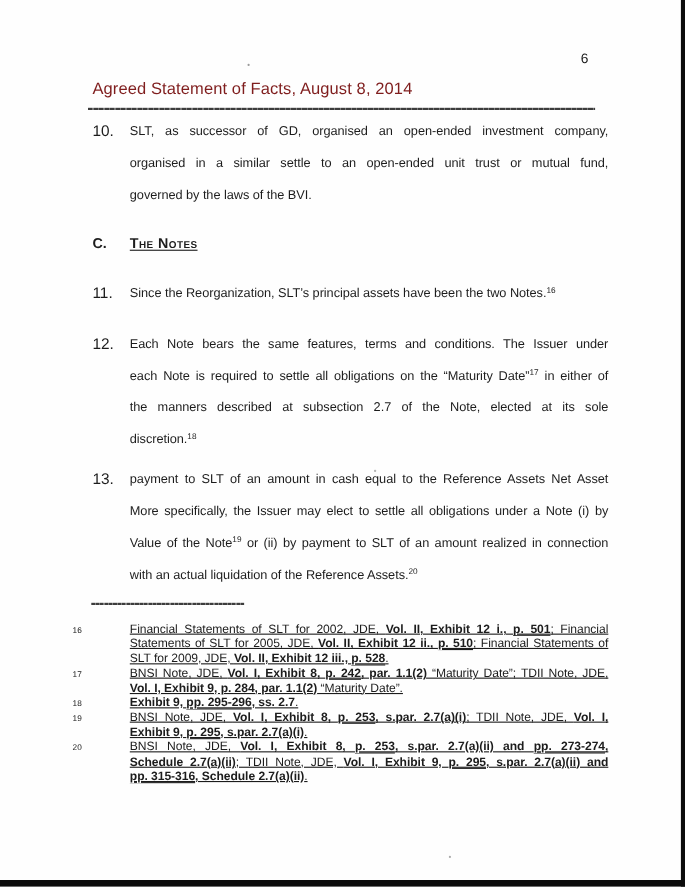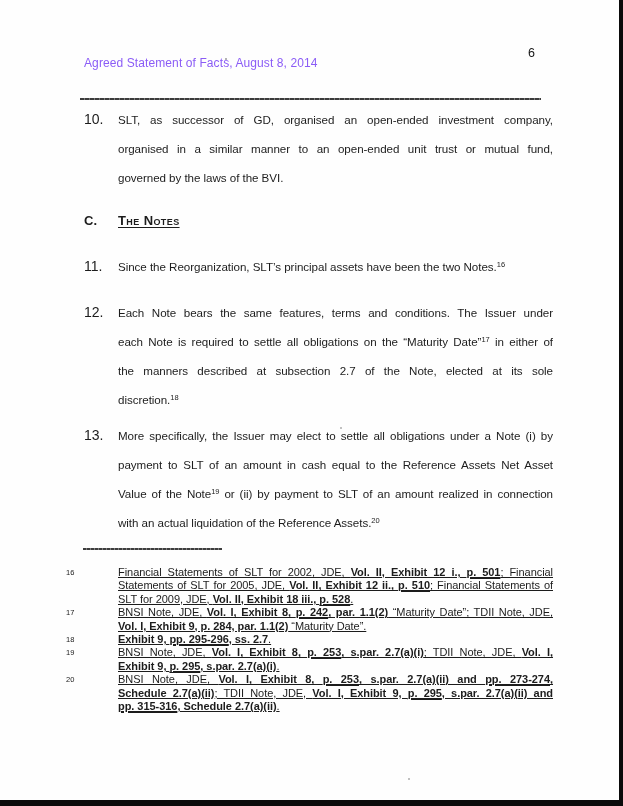--- a/index.html
+++ b/index.html
@@ -5,21 +5,21 @@
   html,body { margin:0; padding:0; }
   body {
     width:623px; height:806px; background:#ffffff; overflow:hidden;
     font-family:"Liberation Sans","DejaVu Sans",sans-serif;
     color:#1c1c1c;
   }
   .page { position:relative; width:623px; height:806px; background:#fefefe; }
 
   
   .page-number { position:absolute; left:528px; top:46px; font-size:12.5px; color:#161616; }
-  .running-header { position:absolute; left:84px; top:56px; font-size:12px; color:#8b5cf6; letter-spacing:0.1px; }
+  .running-header { position:absolute; left:84px; top:72px; font-size:15px; color:#7f1d1d; letter-spacing:0.1px; }
   .header-rule {
     position:absolute; left:80px; top:98px; width:461px; height:2px;
     background:repeating-linear-gradient(90deg,#3c3c3c 0 4px,#787878 4px 5px);
   }
 
   
   .para { position:absolute; left:84px; width:470px; display:flex; }
   .para-0 { top:105px; }
   .para-1 { top:252px; }
   .para-2 { top:298px; }
@@ -65,21 +65,21 @@
 <div class="page">
   <div class="page-number">6</div>
   <div class="running-header">Agreed Statement of Facts, August 8, 2014</div>
   <div class="header-rule"></div>
 
   <div id="paragraphs-root">
       <div class="para para-0">
         <span class="pnum">10.</span>
         <div class="ptext">
           <div class="line j"><span>SLT, as successor of GD, organised an open-ended investment company,</span></div>
-          <div class="line j"><span>organised in a similar manner to an open-ended unit trust or mutual fund,</span></div>
+          <div class="line j"><span>organised in a similar settle to an open-ended unit trust or mutual fund,</span></div>
           <div class="line"><span>governed by the laws of the BVI.</span></div>
         </div>
       </div>
       <div class="para para-1">
         <span class="pnum">11.</span>
         <div class="ptext">
           <div class="line"><span>Since the Reorganization, SLT’s principal assets have been the two Notes.</span><sup>16</sup></div>
         </div>
       </div>
       <div class="para para-2">
@@ -87,40 +87,40 @@
         <div class="ptext">
           <div class="line j"><span>Each Note bears the same features, terms and conditions. The Issuer under</span></div>
           <div class="line j"><span>each Note is required to settle all obligations on the “Maturity Date”</span><sup>17</sup><span> in either of</span></div>
           <div class="line j"><span>the manners described at subsection 2.7 of the Note, elected at its sole</span></div>
           <div class="line"><span>discretion.</span><sup>18</sup></div>
         </div>
       </div>
       <div class="para para-3">
         <span class="pnum">13.</span>
         <div class="ptext">
+          <div class="line j"><span>payment to SLT of an amount in cash equal to the Reference Assets Net Asset</span></div>
           <div class="line j"><span>More specifically, the Issuer may elect to settle all obligations under a Note (i) by</span></div>
-          <div class="line j"><span>payment to SLT of an amount in cash equal to the Reference Assets Net Asset</span></div>
           <div class="line j"><span>Value of the Note</span><sup>19</sup><span> or (ii) by payment to SLT of an amount realized in connection</span></div>
           <div class="line"><span>with an actual liquidation of the Reference Assets.</span><sup>20</sup></div>
         </div>
       </div>
     </div>
 
   <div class="section-heading">
     <span class="sec-letter">C.</span><span class="sec-title">The Notes</span>
   </div>
 
   <div class="footnote-rule"></div>
   <div class="footnotes" id="footnotes-root">
       <div class="fn">
         <span class="fnnum">16</span>
         <div class="fntext">
           <div class="line j"><span>Financial Statements of SLT for 2002, JDE, </span><span class="b">Vol. II, Exhibit 12 i., </span><span class="b u">p. 501</span><span>; Financial</span></div>
           <div class="line j"><span>Statements of SLT for 2005, JDE, </span><span class="b">Vol. II, Exhibit 12 ii., </span><span class="b u">p. 510</span><span>; Financial Statements of</span></div>
-          <div class="line"><span>SLT for 2009, JDE, </span><span class="b">Vol. II, Exhibit 18 iii., </span><span class="b u">p. 528</span><span>.</span></div>
+          <div class="line"><span>SLT for 2009, JDE, </span><span class="b">Vol. II, Exhibit 12 iii., </span><span class="b u">p. 528</span><span>.</span></div>
         </div>
       </div>
       <div class="fn">
         <span class="fnnum">17</span>
         <div class="fntext">
           <div class="line j"><span>BNSI Note, JDE, </span><span class="b">Vol. I, Exhibit 8, </span><span class="b u">p. 242</span><span class="b">, par. 1.1(2)</span><span> “Maturity Date”; TDII Note, JDE,</span></div>
           <div class="line"><span class="b">Vol. I, Exhibit 9, p. 284, par. 1.1(2)</span><span> “Maturity Date”.</span></div>
         </div>
       </div>
       <div class="fn">

